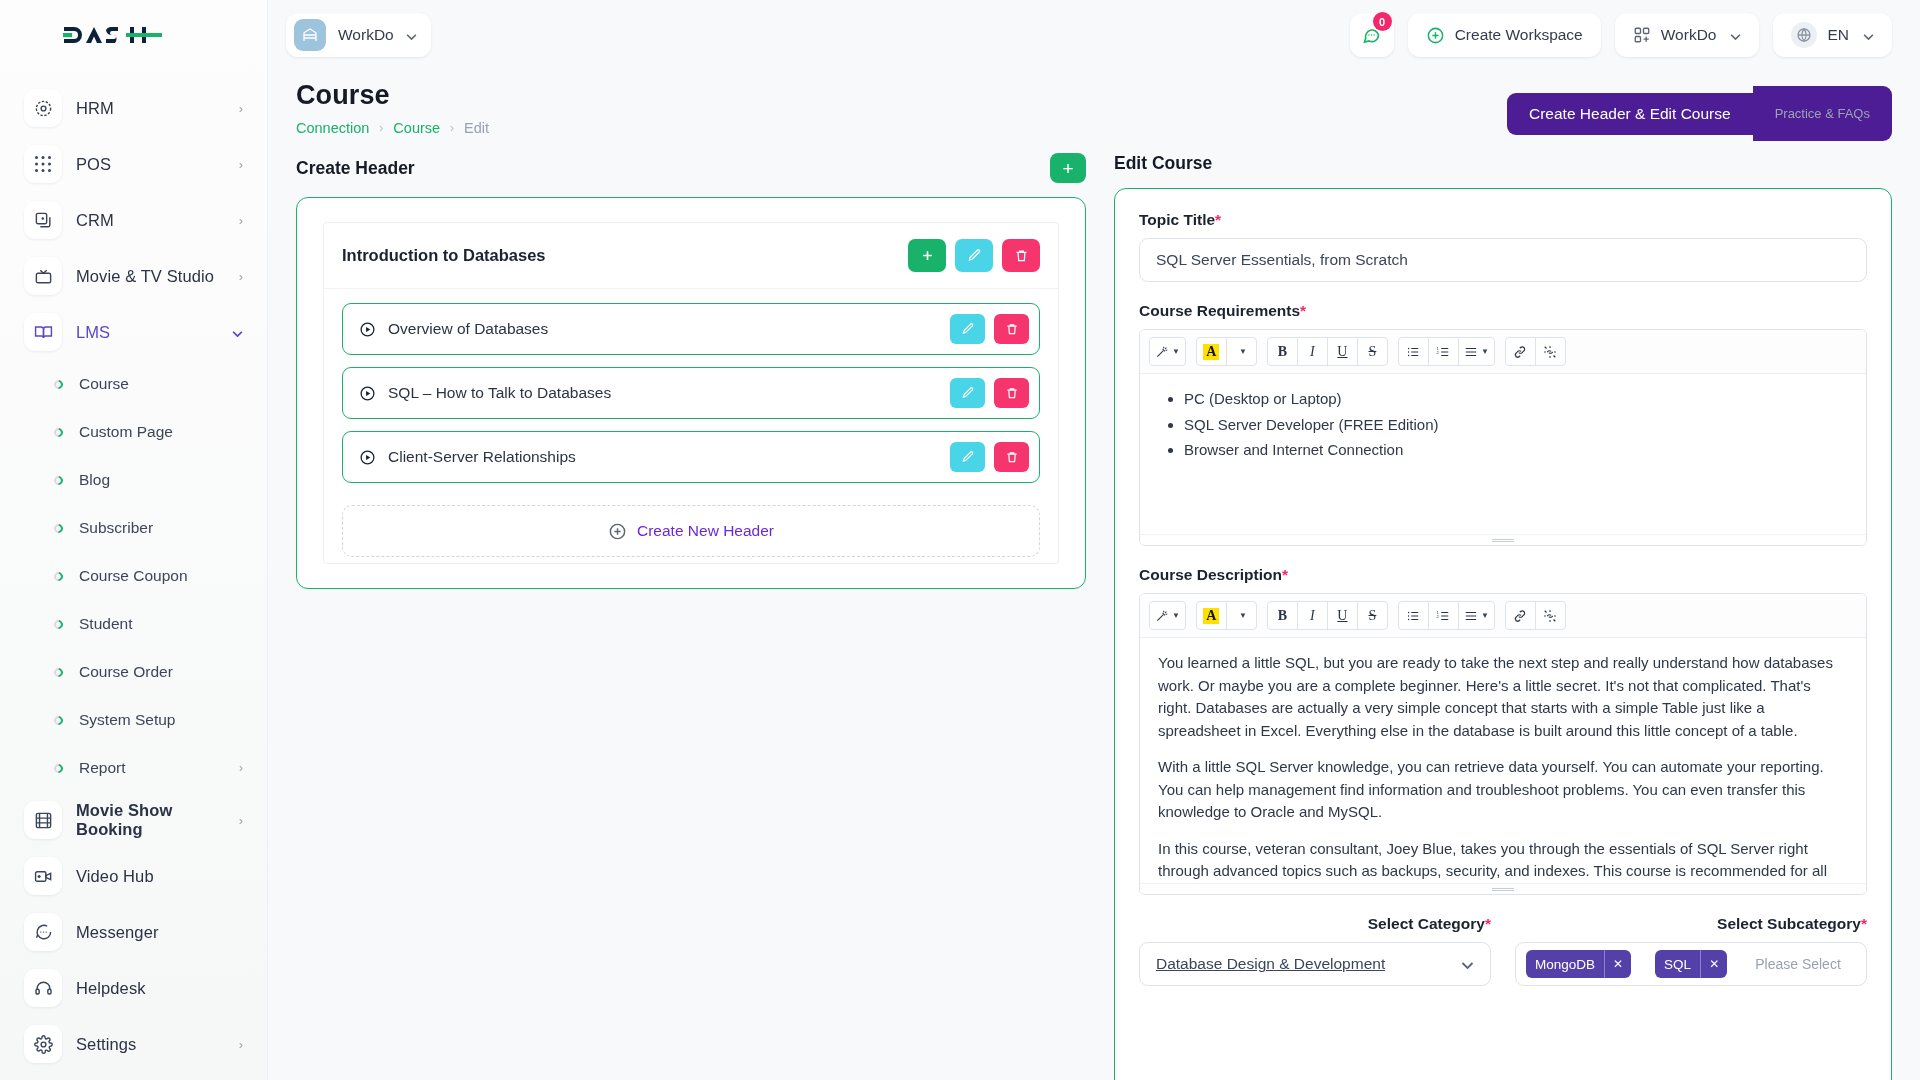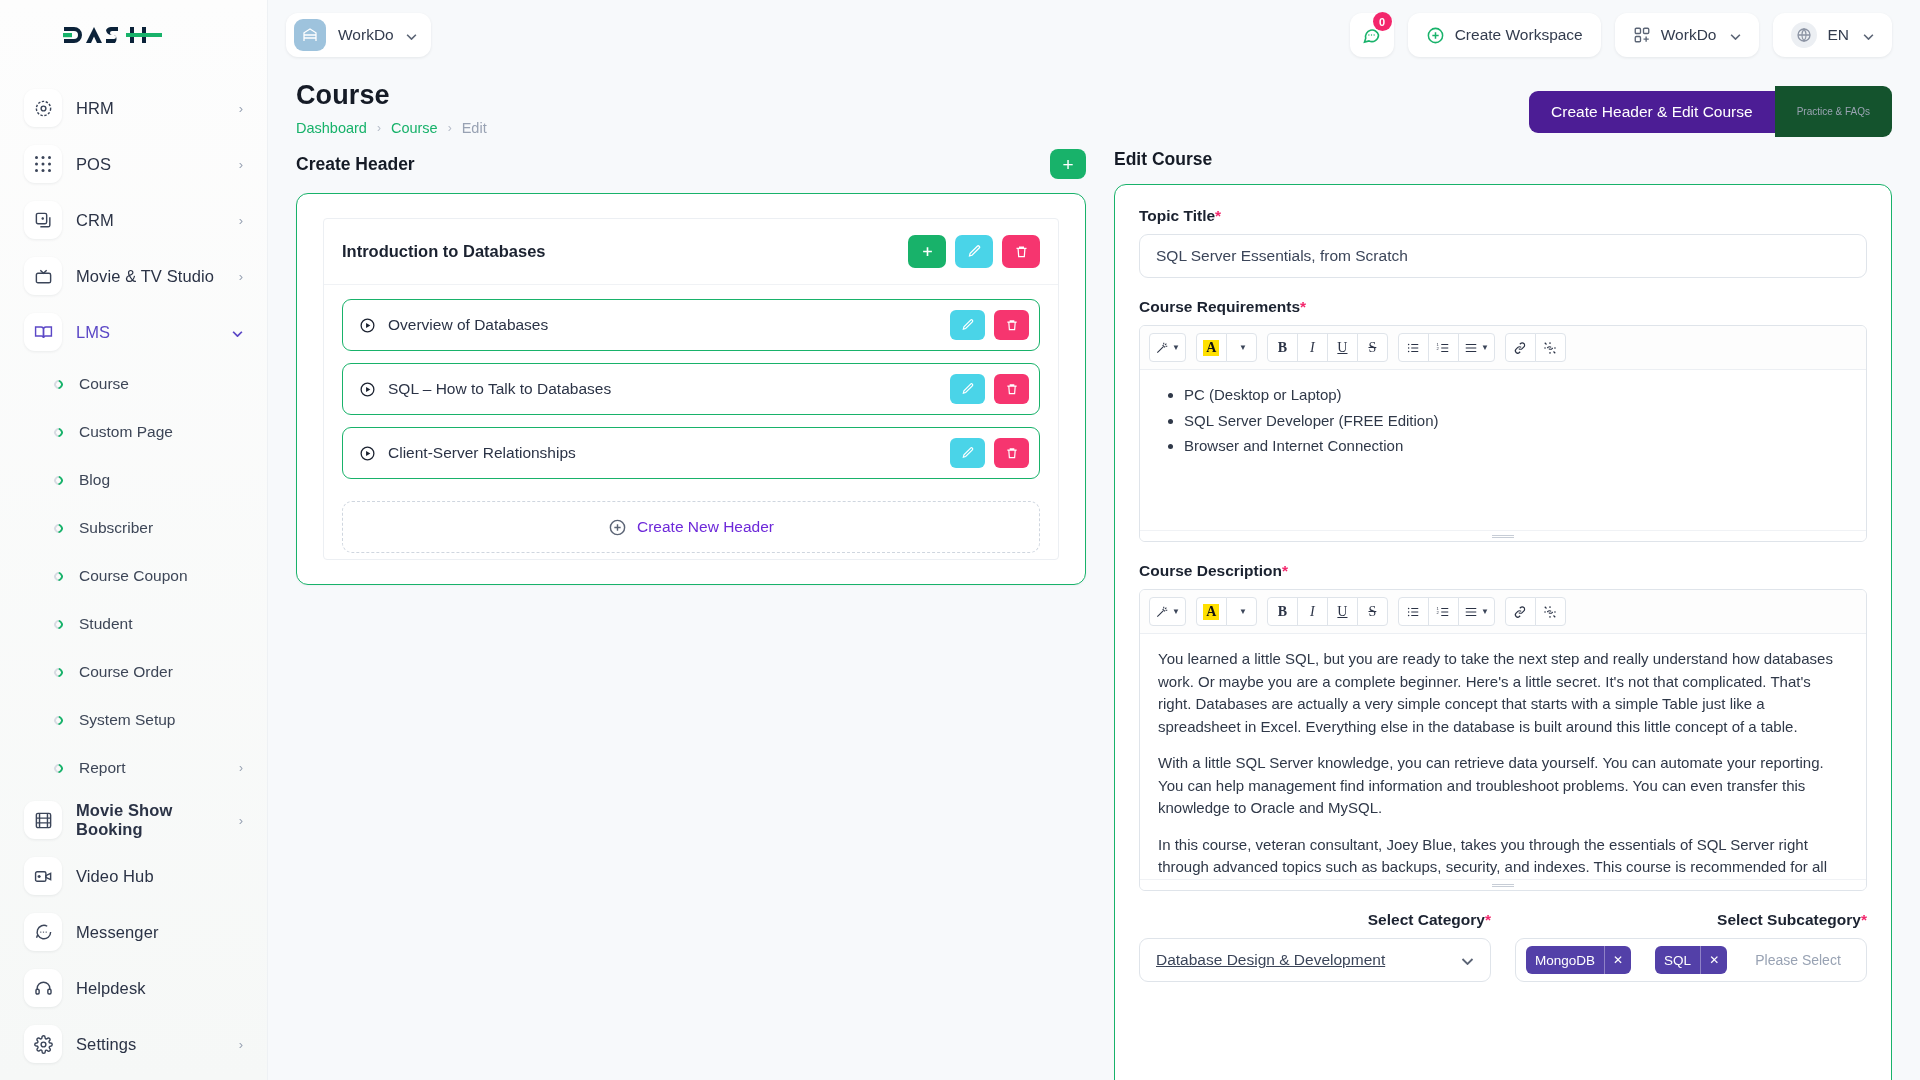--- a/index.html
+++ b/index.html
@@ -96,21 +96,21 @@
   .crumbs { display:flex; align-items:center; gap:10px; margin-top: 9px; font-size:14.5px;}
   .crumb-link { color:#17b26a; cursor:pointer; }
   .crumb-sep { color:#b6bdc9; font-size:12px; }
   .crumb-cur { color:#98a2b3; }
   .head-actions { margin-left:auto; display:flex; align-items:center; padding-top:6px; }
   .btn-primary {
     background:#4c1d95; color:#fff; font-size:15.5px; font-weight:500;
     border:none; border-radius:9px 0 0 9px; padding: 12px 22px; cursor:pointer;
   }
   .btn-muted {
-    background:#14532d; color:#9aa3b2; font-size:10px;
+    background:#4c1d95; color:#9aa3b2; font-size:13px;
     border:none; border-radius:0 9px 9px 0; padding: 20px 22px; cursor:pointer;
   }
 
   .content { flex:1; display:flex; gap: 0; padding: 12px 28px 0 28px; min-height:0; overflow:hidden; }
   .col-left { width: 790px; flex: 0 0 790px; }
   .col-right { flex:1; padding-left: 28px; min-width:0; }
 
   .sec-head { display:flex; align-items:center; margin-bottom: 14px; }
   .sec-title { font-size: 17.5px; font-weight:700; color:#151b26; }
   .add-sq {
@@ -473,21 +473,21 @@
               <path d="M1 2l5 5 5-5"></path>
             </svg>
         </span>
       </div>
     </header>
 
     <div class="page-head">
       <div>
         <div class="page-title">Course</div>
         <div class="crumbs">
-          <span class="crumb-link">Dashboard</span>
+          <span class="crumb-link">Connection</span>
           <span class="crumb-sep">›</span>
           <span class="crumb-link">Course</span>
           <span class="crumb-sep">›</span>
           <span class="crumb-cur">Edit</span>
         </div>
       </div>
       <div class="head-actions">
         <button class="btn-primary">Create Header &amp; Edit Course</button>
         <button class="btn-muted">Practice &amp; FAQs</button>
       </div>

